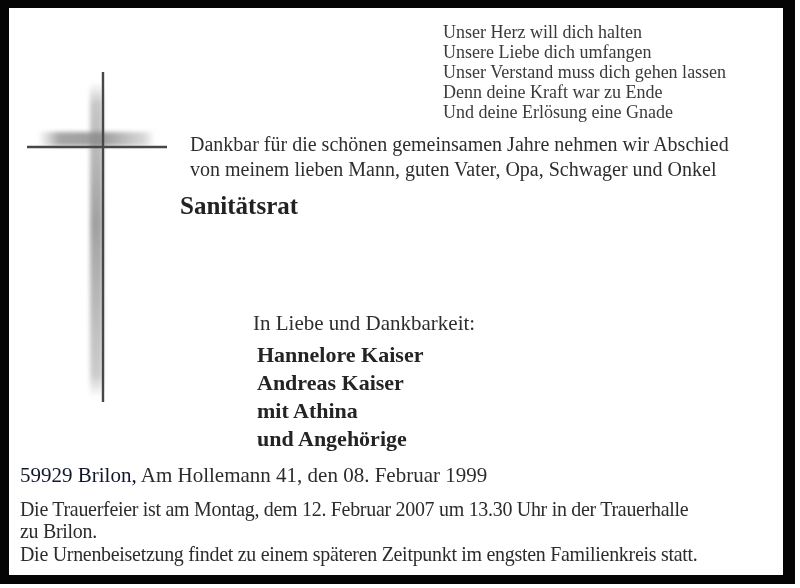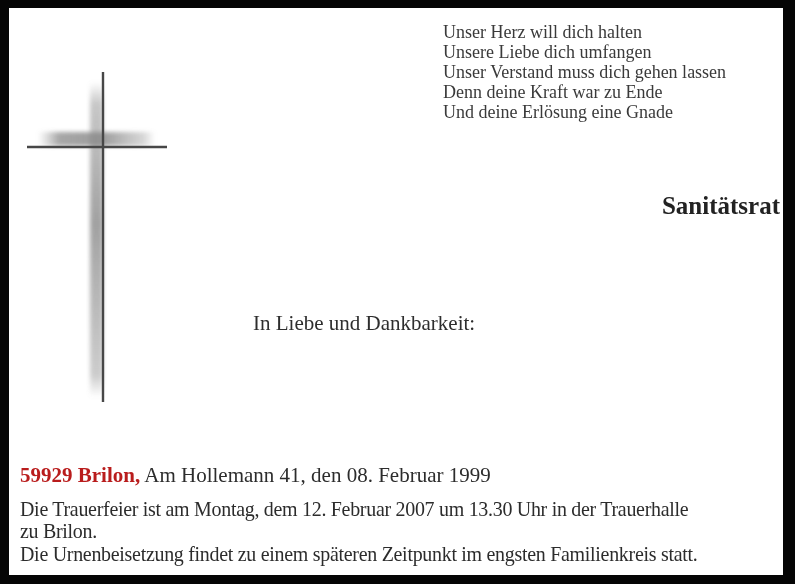--- a/index.html
+++ b/index.html
@@ -42,21 +42,21 @@
   .intro {
     left: 190px;
     top: 132px;
     font-size: 20px;
     line-height: 25px;
     color: #2e2e2e;
   }
   .center-col {
     left: 180px;
     width: 600px;
-    text-align: right;
+    text-align: left;
   }
   .honorific {
     top: 192px;
     font-size: 25px;
     font-weight: bold;
     color: #222222;
   }
   .deceased-name {
     top: 217px;
     font-size: 42px;
@@ -84,21 +84,21 @@
     font-weight: bold;
     line-height: 28px;
     color: #242424;
   }
   .address {
     left: 20px;
     top: 463px;
     font-size: 21px;
     color: #2c2c2c;
   }
-  .address .bold { font-weight: bold; color: #b91c1c; }
+  .address .bold { font-weight: normal; color: #0f172a; }
   .funeral {
     left: 20px;
     top: 498px;
     font-size: 21px;
     line-height: 22px;
     color: #2c2c2c;
     transform: scaleX(0.95);
     transform-origin: left top;
     letter-spacing: -0.3px;
   }
@@ -151,27 +151,33 @@
       <line x1="17" y1="97" x2="157" y2="97" stroke="#474747" stroke-width="2.4"></line>
     </svg>
   </div>
 
   <div class="abs poem multiline">Unser Herz will dich halten
 Unsere Liebe dich umfangen
 Unser Verstand muss dich gehen lassen
 Denn deine Kraft war zu Ende
 Und deine Erlösung eine Gnade</div>
 
+  <div class="abs intro multiline">Dankbar für die schönen gemeinsamen Jahre nehmen wir Abschied
+von meinem lieben Mann, guten Vater, Opa, Schwager und Onkel</div>
 
   <div class="abs center-col honorific">Sanitätsrat</div>
 
 
 
   <div class="abs farewell">In Liebe und Dankbarkeit:</div>
 
+  <div class="abs mourners multiline">Hannelore Kaiser
+Andreas Kaiser
+mit Athina
+und Angehörige</div>
 
   <div class="abs address">
     <span class="bold">59929 Brilon,</span><span> Am Hollemann 41, den 08. Februar 1999</span>
   </div>
 
   <div class="abs funeral multiline">Die Trauerfeier ist am Montag, dem 12. Februar 2007 um 13.30 Uhr in der Trauerhalle
 zu Brilon.</div>
 
   <div class="abs urn">Die Urnenbeisetzung findet zu einem späteren Zeitpunkt im engsten Familienkreis statt.</div>
 </div>

